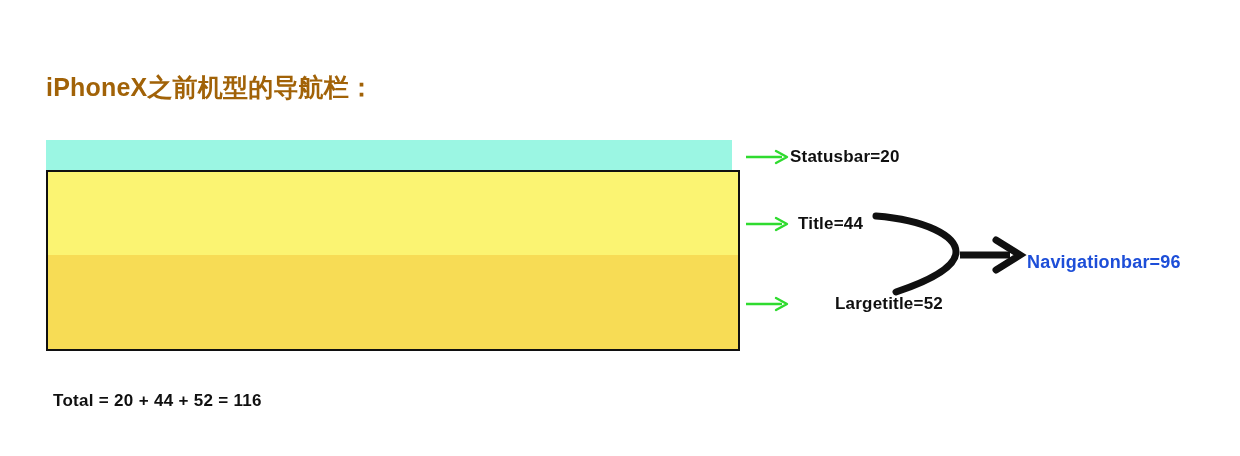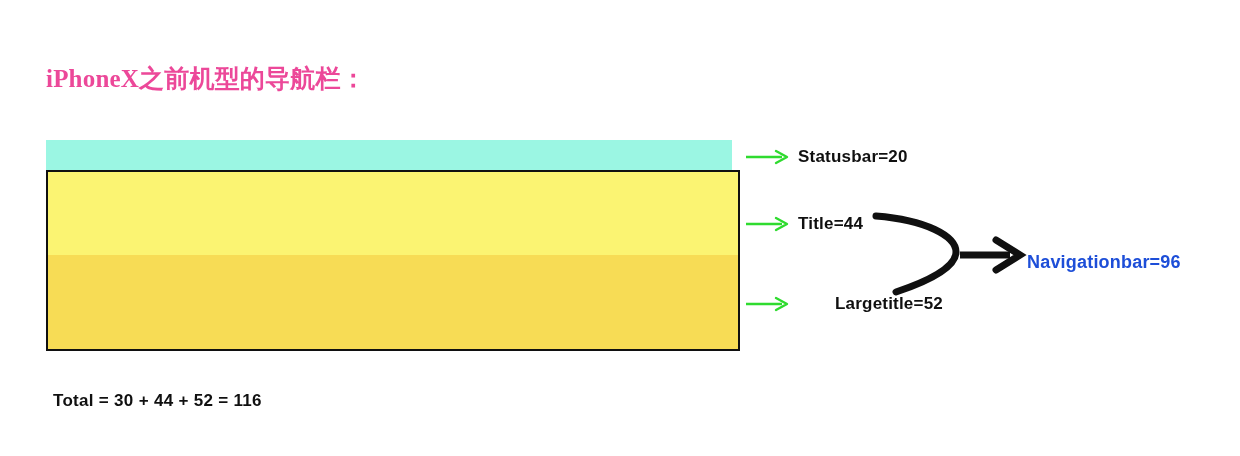--- a/index.html
+++ b/index.html
@@ -13,28 +13,27 @@
     position: relative;
     overflow: hidden;
     font-family: "Liberation Sans", "DejaVu Sans", sans-serif;
     color: #121212;
   }
 
   
   #page-title {
     position: absolute;
     left: 46px;
-    top: 64px;
+    top: 72px;
     font-size: 25px;
     font-weight: bold;
     letter-spacing: 0.2px;
     white-space: nowrap;
     line-height: 1.2;
-    color: #ec4899;
-    font-family: Liberation Serif, serif;
+    color: #a16207;
   }
 
   
   #bar-stack {
     position: absolute;
     left: 46px;
     top: 140px;
     width: 694px;
     height: 211px;
   }
@@ -95,21 +94,21 @@
     font-size: 17px;
     font-weight: bold;
     color: #101010;
     letter-spacing: 0.2px;
   }
 
   #callout-statusbar { left: 746px; top: 147px; }
   #callout-title     { left: 746px; top: 214px; }
   #callout-largetitle{ left: 746px; top: 294px; gap: 37px; }
 
-  #callout-statusbar .callout-label  { margin-left: 8px; }
+  #callout-statusbar .callout-label  { }
   #callout-title .callout-label      { margin-left: 8px; }
   #callout-largetitle .callout-label { margin-left: 8px; }
 
   
   #brace-group {
     position: absolute;
     left: 868px;
     top: 196px;
     width: 160px;
     height: 110px;
@@ -181,13 +180,13 @@
 <svg id="brace-group" viewBox="0 0 160 110">
   <path d="M 8 20 C 58 24, 88 40, 88 56 C 88 72, 58 86, 28 96" fill="none" stroke="#101010" stroke-width="7" stroke-linecap="round"></path>
   <g>
     <line x1="92" y1="59" x2="142" y2="59" stroke="#101010" stroke-width="7" stroke-linecap="butt"></line>
     <polyline points="128,44 152,59 128,74" fill="none" stroke="#101010" stroke-width="7" stroke-linecap="round" stroke-linejoin="miter"></polyline>
   </g>
 </svg>
 
 <div id="navigationbar-label">Navigationbar=96</div>
 
-<div id="total-line">Total = 30 + 44 + 52 = 116</div>
+<div id="total-line">Total = 20 + 44 + 52 = 116</div>
 
 </body></html>

